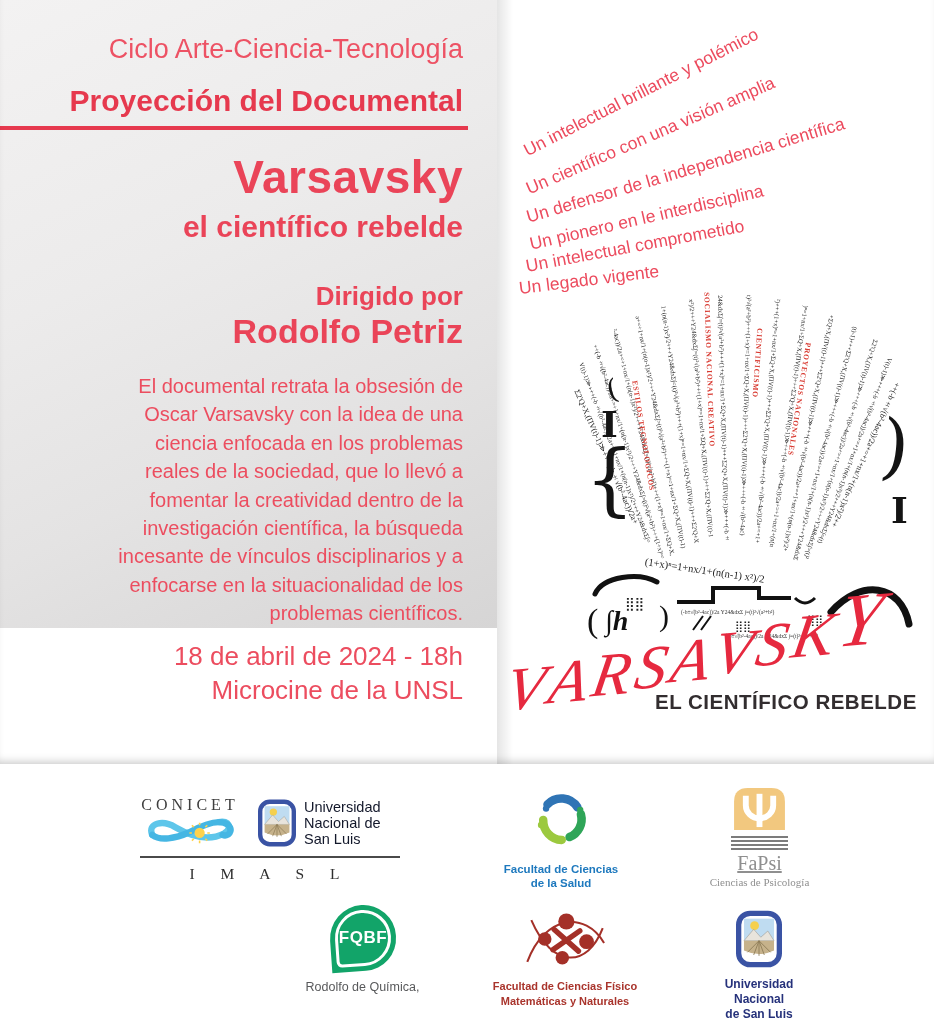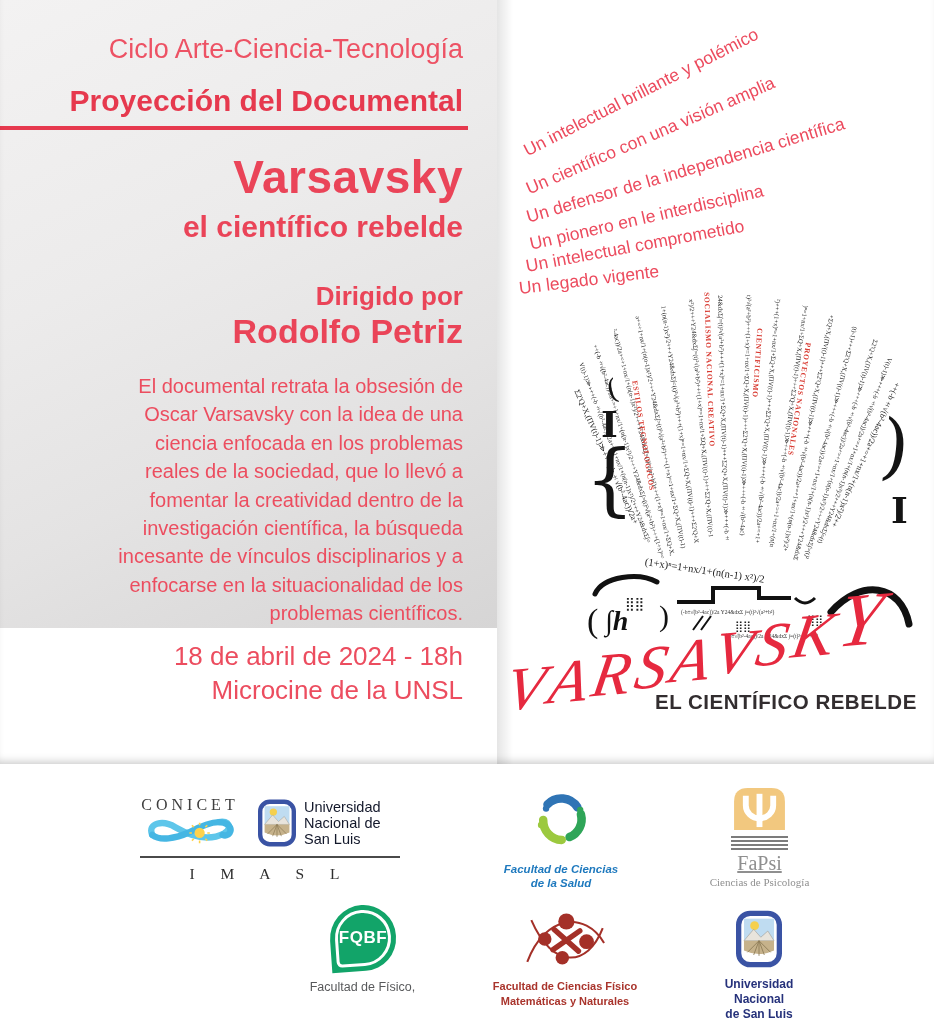--- a/index.html
+++ b/index.html
@@ -75,21 +75,21 @@
   .conicet-word{position:absolute;left:0;top:0;width:100px;text-align:center;
       font-family:"Liberation Serif",serif;font-size:16px;letter-spacing:4px;color:#3E3E3E;}
   .conicet-ribbon{position:absolute;left:2px;top:19px;}
   .shield-sm{position:absolute;left:118px;top:2px;}
   .unsl-name{position:absolute;left:164px;top:4px;font-size:14.5px;line-height:1.1;color:#13182B;}
   .imasl-rule{position:absolute;left:0;top:60px;width:260px;height:2px;background:#4A4A4A;}
   .imasl-word{position:absolute;left:0;top:69px;width:260px;text-align:center;
       font-family:"Liberation Serif",serif;font-size:15.5px;letter-spacing:11px;color:#2E2E2E;}
   
   .salud-block{left:500px;top:19px;width:122px;}
-  .salud-cap{font-size:11.5px;font-weight:bold;line-height:1.2;color:#1E79BE;margin-top:2px;font-style:italic;}
+  .salud-cap{font-size:11.5px;font-weight:bold;line-height:1.2;color:#1E79BE;margin-top:2px;}
   
   .fapsi-block{left:702px;top:21px;width:115px;}
   .fapsi-lines{width:57px;margin:2px auto 0;}
   .fapsi-lines div{height:2px;background:#7c7c7c;margin-bottom:2px;}
   .fapsi-name{font-family:"Liberation Serif",serif;font-size:20px;color:#8F8F8F;margin-top:2px;text-decoration:underline;}
   .fapsi-cap{font-family:"Liberation Serif",serif;font-size:11px;color:#8F8F8F;margin-top:1px;}
   
   .fch-block{left:108px;top:144px;width:110px;}
   .fch-box{width:58px;height:43px;background:#F07D21;margin:0 auto;display:flex;
       align-items:center;justify-content:center;color:#fff;font-weight:bold;font-size:33px;
@@ -249,21 +249,21 @@
       <div class="fapsi-name">FaPsi</div>
       <div class="fapsi-cap">Ciencias de Psicología</div>
     </div>
 
 
     <div class="blk fqbf-block">
       <div class="fqbf-drop">
         <div class="fqbf-abbr">FQBF</div>
       </div>
       <div class="fqbf-cap">
-        <div>Facultad de Físico,</div>
+        <div>Rodolfo de Química,</div>
       </div>
     </div>
 
     <div class="blk fcfmyn-block">
       <svg width="100" height="64" viewBox="0 0 140 95">
         <path d="M14 80 C40 10 100 4 128 52" stroke="#A43028" stroke-width="3" fill="none"></path>
         <path d="M20 18 C52 92 104 88 126 30" stroke="#A43028" stroke-width="3" fill="none"></path>
         <circle cx="72" cy="20" r="12" fill="#A43028"></circle>
         <circle cx="40" cy="46" r="10" fill="#A43028"></circle>
         <circle cx="102" cy="50" r="11" fill="#A43028"></circle>

